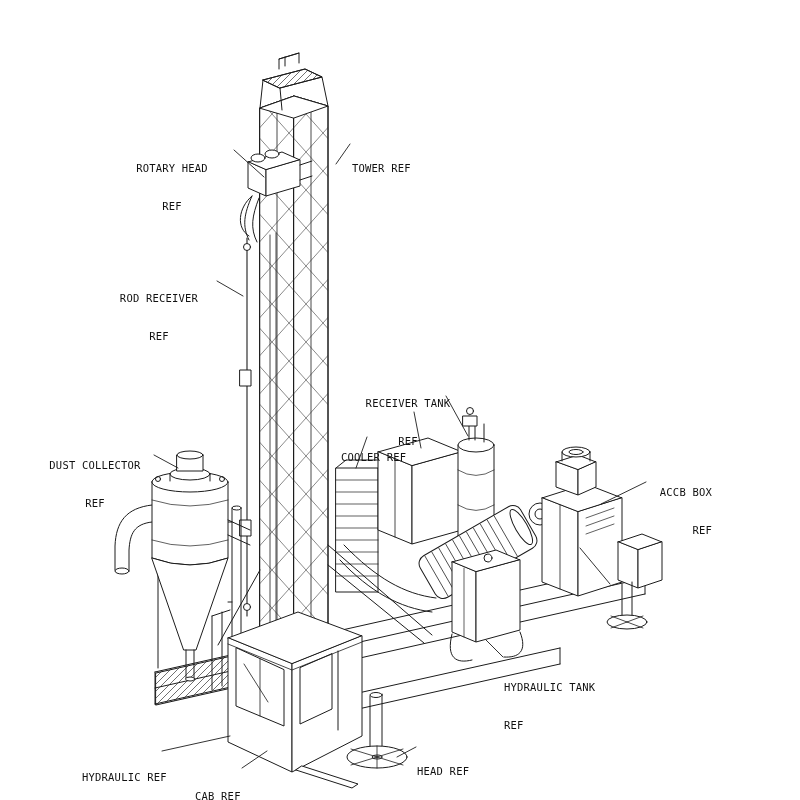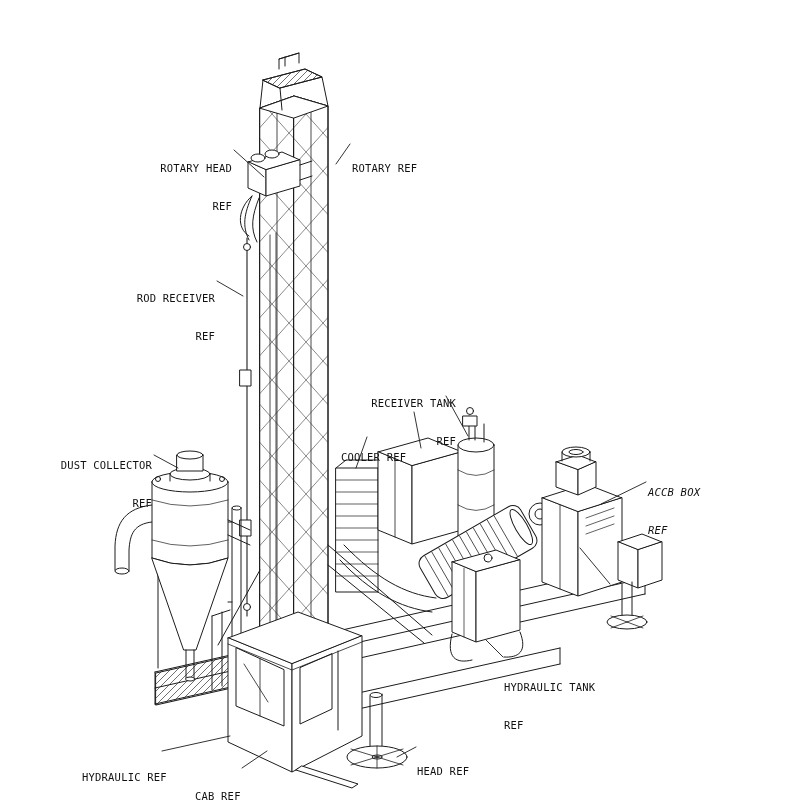--- a/index.html
+++ b/index.html
@@ -1,22 +1,22 @@
 <!DOCTYPE html>
 <html><head>
 <meta charset="utf-8">
 <style>
   html,body{margin:0;padding:0;background:#ffffff;}
   #canvas{position:relative;width:800px;height:800px;background:#ffffff;overflow:hidden;
           font-family:"DejaVu Sans Mono", monospace;}
   #drawing{position:absolute;left:0;top:0;}
   .lbl{position:absolute;font-size:10.5px;line-height:1.2;color:#111;letter-spacing:.2px;white-space:pre;}
   .lbl span{display:block;}
-  .ta-r{text-align:right;}
-  .ta-c{text-align:left;font-style:italic;}
+  .ta-r{text-align:center;}
+  .ta-c{text-align:right;}
 </style>
 </head>
 <body>
 
 <div id="canvas">
 
 <svg id="drawing" width="800" height="800" viewBox="0 0 800 800">
   <defs>
     <pattern id="lat" width="34" height="38" patternUnits="userSpaceOnUse">
       <path d="M0,0L34,38M34,0L0,38" stroke="#4a4a4a" stroke-width="0.65" fill="none"></path>
@@ -206,21 +206,21 @@
     </g>
   </g>
 </svg>
 
 <div class="lbl ta-r" style="left:112px;top:137px;width:120px">
   <span>ROTARY HEAD</span>
   <span>REF</span>
 </div>
 
 <div class="lbl" style="left:352px;top:137px;width:90px">
-  <span>ROTARY REF</span>
+  <span>TOWER REF</span>
   <span></span>
 </div>
 
 <div class="lbl ta-r" style="left:103px;top:267px;width:112px">
   <span>ROD RECEIVER</span>
   <span>REF</span>
 </div>
 
 <div class="lbl ta-r" style="left:360px;top:372px;width:96px">
   <span>RECEIVER TANK</span>

